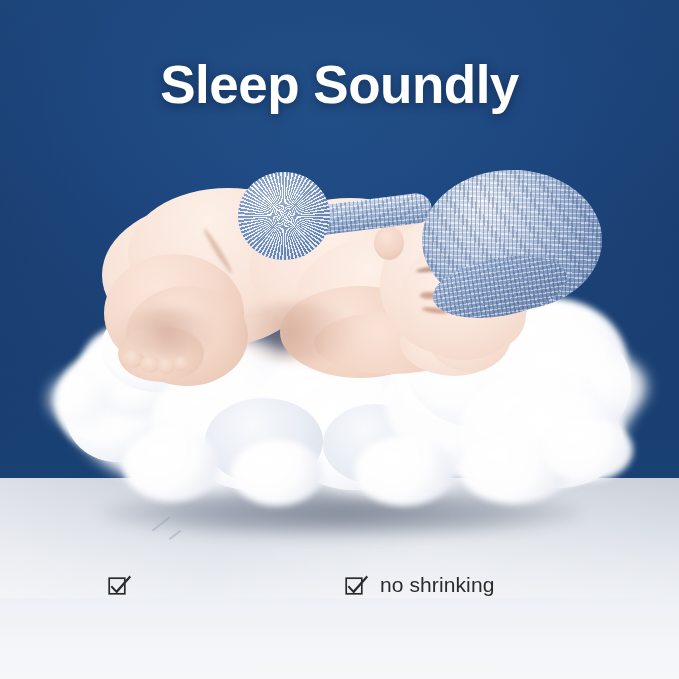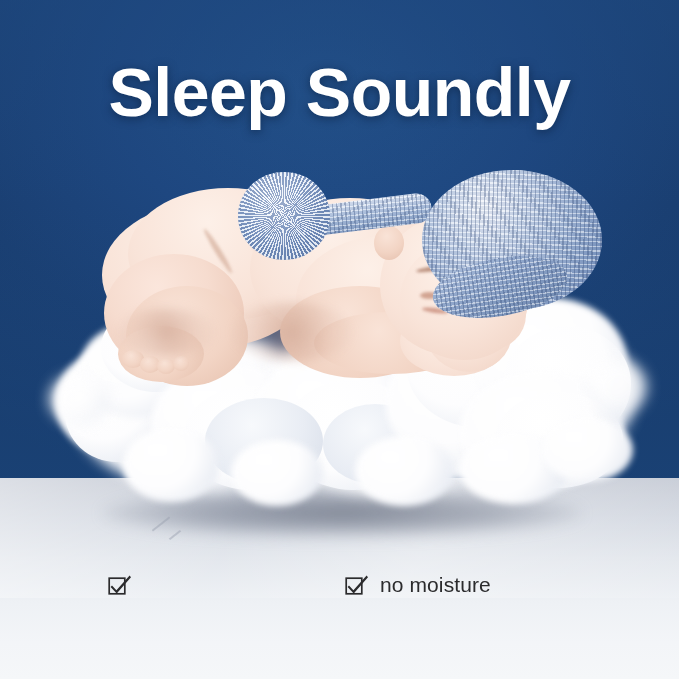--- a/index.html
+++ b/index.html
@@ -172,21 +172,21 @@
 
   
   .title {
     position: absolute;
     left: 0; top: 57px;
     width: 679px;
     text-align: center;
     color: #ffffff;
     font-family: "Liberation Sans", sans-serif;
     font-weight: bold;
-    font-size: 68px;
+    font-size: 53px;
     letter-spacing: -0.5px;
     line-height: 1.05;
     text-shadow: 0 2px 10px rgba(8,26,52,0.55);
     white-space: nowrap;
   }
 
   
   .features {
     position: absolute;
     left: 108px; top: 563px;
@@ -338,18 +338,18 @@
 
 
 
     <div class="feature">
       <span class="checkbox-icon">
         <svg width="24" height="22" viewBox="0 0 24 22">
           <rect x="1.2" y="4.2" width="15.6" height="15.6" fill="none" stroke="#2b2b2d" stroke-width="1.7"></rect>
           <path d="M4 11.6 L8.4 16.2 L21.6 1.4 L23 3.2 L8.7 19.6 L2.6 13.0 Z" fill="#2b2b2d"></path>
         </svg>
       </span>
-      <span class="feature-label">no moisture</span>
+      <span class="feature-label">no shrinking</span>
     </div>
 
   </div>
 
 </div>
 
 </body></html>

